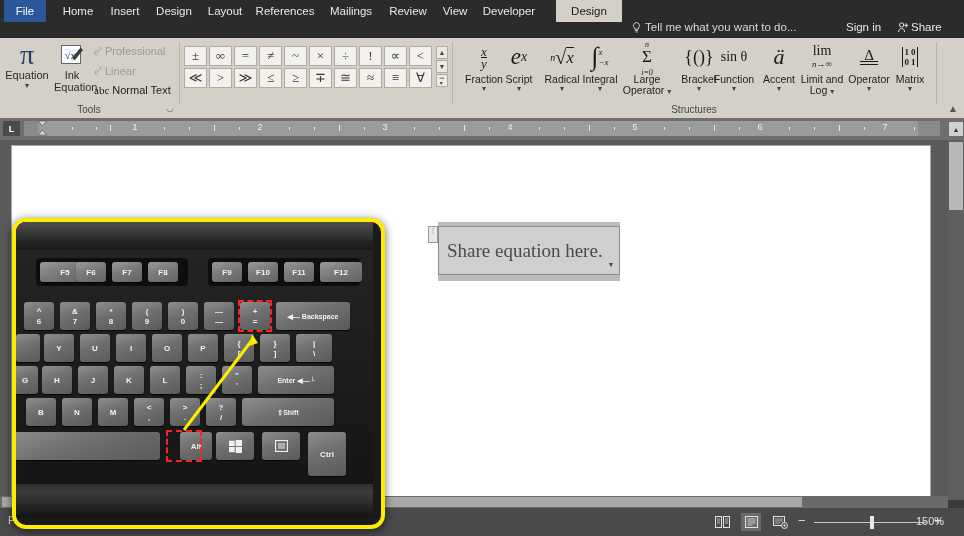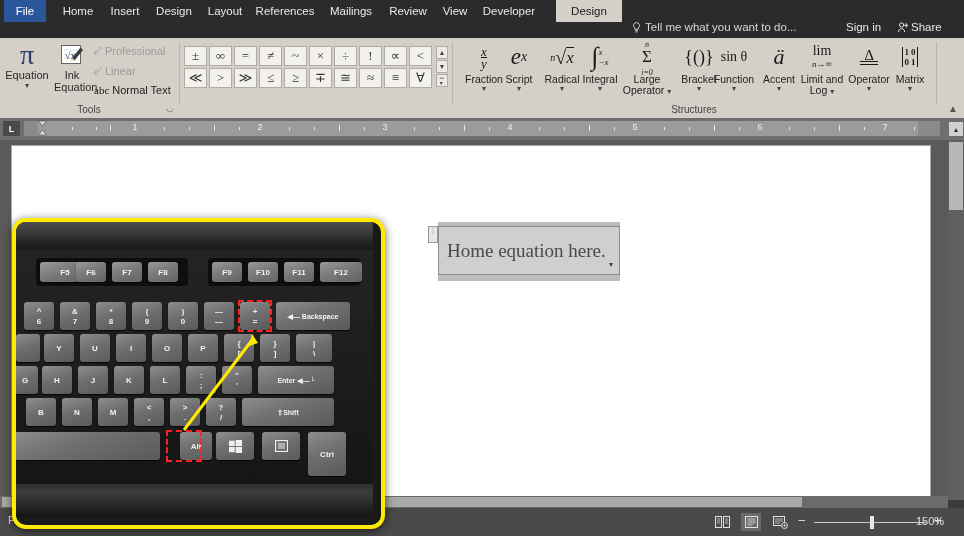--- a/index.html
+++ b/index.html
@@ -408,21 +408,21 @@
   </div>
 
   <div class="docarea"></div>
   <div class="page">
     <div class="eqtopbar" style="left:426px;top:76px;width:182px;height:6px;background:#bcbcbc;"></div>
     <div class="eqbotbar" style="left:426px;top:129px;width:182px;height:6px;background:#bcbcbc;"></div>
   </div>
 
   <div class="eqhandle">⋮</div>
   <div class="eqfield">
-    <span class="txt">Home equation here.</span>
+    <span class="txt">Share equation here.</span>
   </div>
   <div class="eqdrop">▾</div>
 
   <div class="vscroll"></div>
   <div class="vs-up">▲</div>
   <div class="vs-thumb"></div>
   <div class="vs-down">▼</div>
 
   <div class="hscroll" style="top:496px;">
     <div class="hs-thumb"></div>

